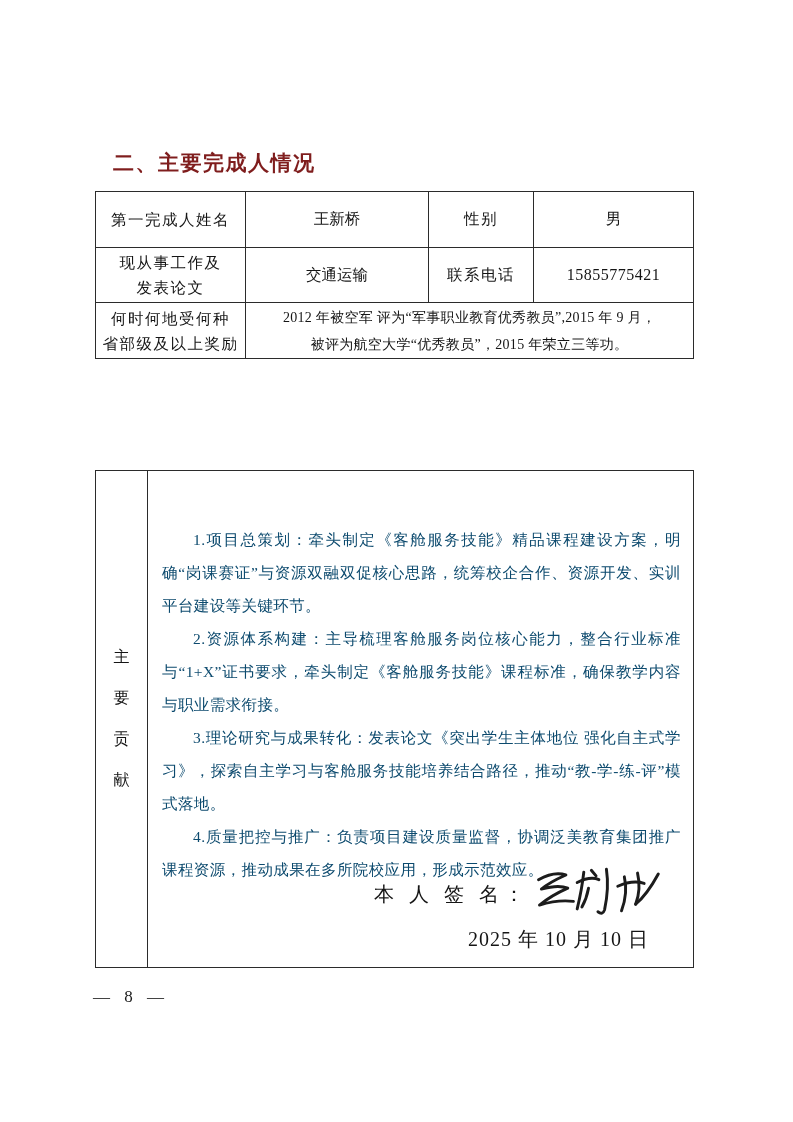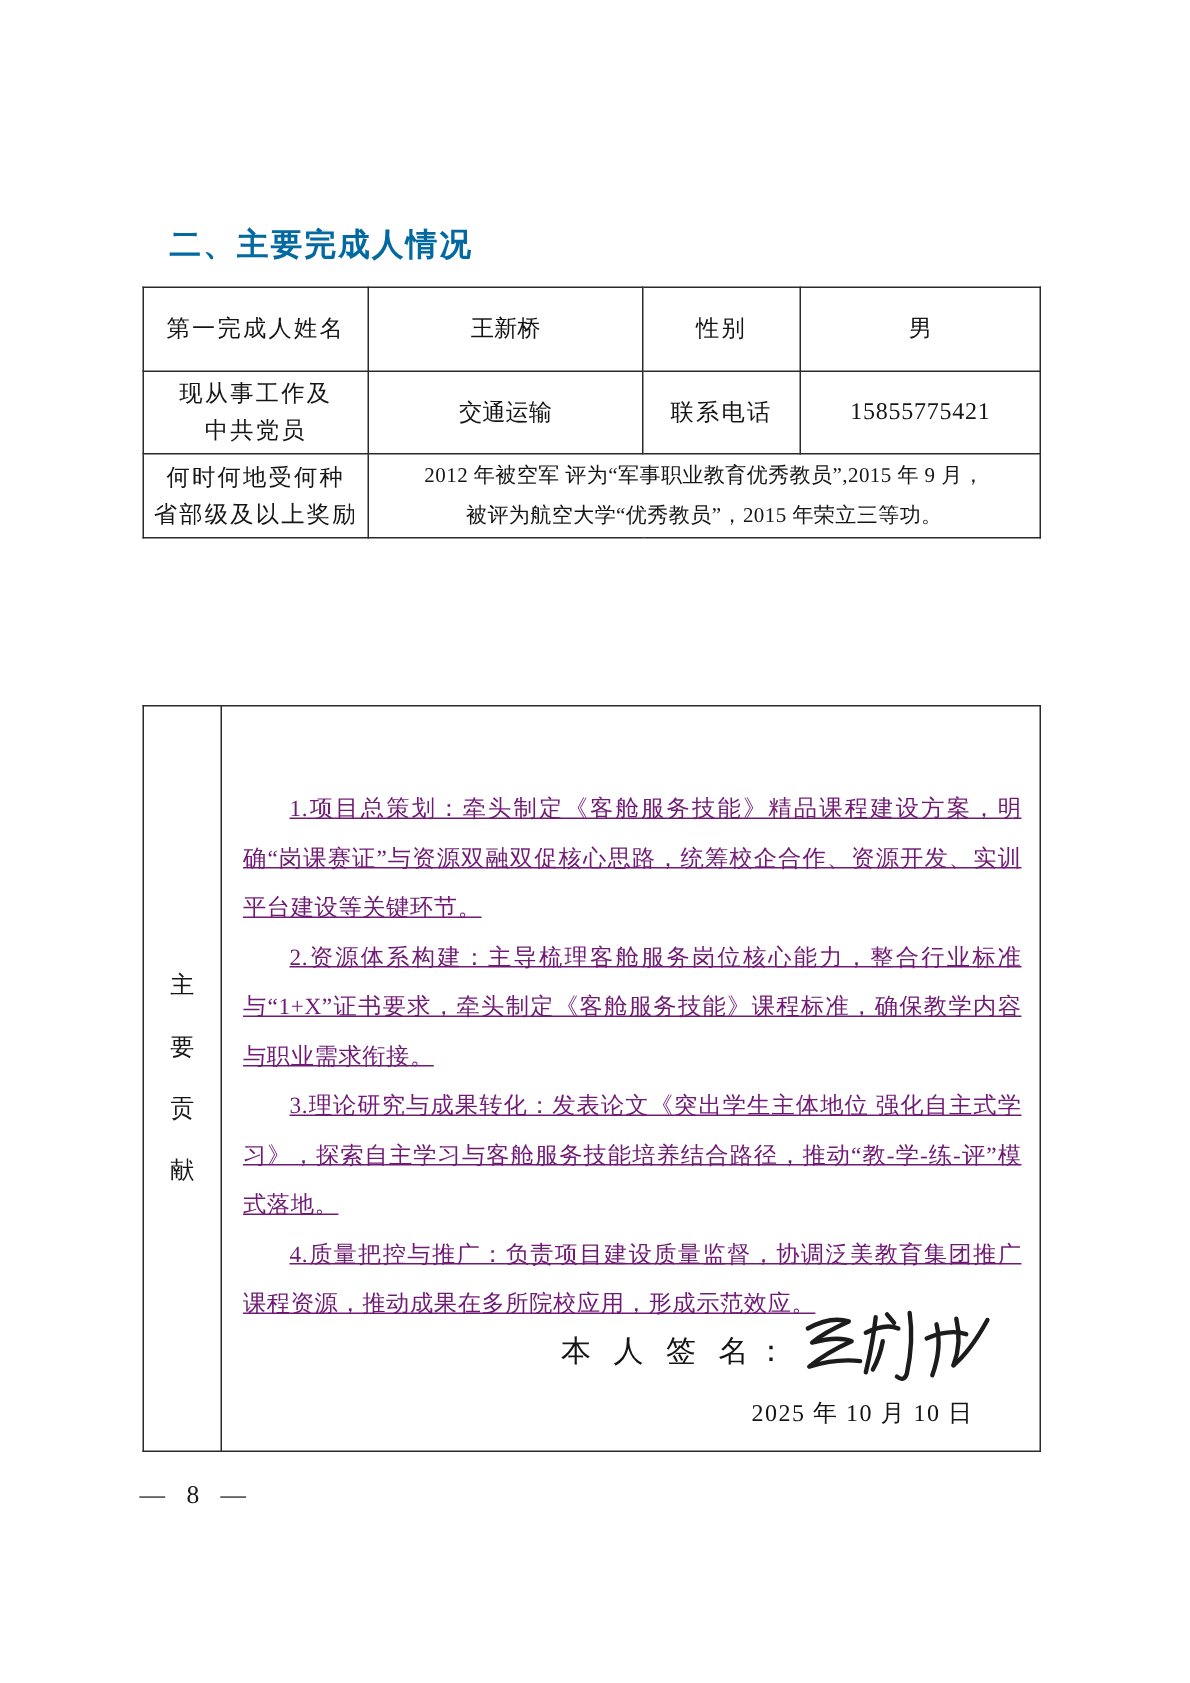--- a/index.html
+++ b/index.html
@@ -7,21 +7,21 @@
     position:relative;
     width:793px;height:1122px;
     background:#ffffff;
     font-family:"Liberation Serif","DejaVu Serif",serif;
     color:#111;
     overflow:hidden;
   }
   .title{
     position:absolute;left:113px;top:149px;margin:0;
     font-family:"Liberation Sans","DejaVu Sans",sans-serif;
-    font-weight:bold;font-size:21px;letter-spacing:1.5px;color:#0369a1;
+    font-weight:bold;font-size:21px;letter-spacing:1.5px;color:#7f1d1d;
   }
   table{border-collapse:collapse;table-layout:fixed;}
   td{border:1px solid #2b2b2b;padding:0 4px;text-align:center;vertical-align:middle;
      font-size:15.5px;color:#151515;}
   .info-table{position:absolute;left:95px;top:191px;width:598px;}
   .r1 td{height:55px;}
   .rs td{height:27px;}
   .r4 td{height:28px;}
   .r6 td{height:54px;}
   .r7 td{height:55px;}
@@ -33,27 +33,27 @@
   .award-text{line-height:27px;letter-spacing:0.3px;font-size:14px;text-align:center;}
   .contrib-table{position:absolute;left:95px;top:470px;width:598px;height:498px;}
   .vlabel{width:52px;}
   .vlabel .vwrap{display:flex;flex-direction:column;align-items:center;gap:20px;font-size:16px;}
   .content{
     position:relative;vertical-align:top;text-align:left;
     padding:52px 12px 0 14px;
   }
   .content p{
     margin:0;text-indent:2em;text-align:justify;
-    font-size:15.5px;line-height:33px;letter-spacing:0.4px;color:#701a75;text-decoration:underline;
+    font-size:15.5px;line-height:33px;letter-spacing:0.4px;color:#0c4a6e;
   }
   .sig-area{position:absolute;right:30px;bottom:14px;}
   .sig-line{display:flex;align-items:center;justify-content:flex-end;}
   .sig-label{font-size:20px;letter-spacing:5px;white-space:nowrap;}
   .sig-svg{margin-left:2px;margin-bottom:6px;}
-  .sig-date{margin-top:0;padding-right:14px;text-align:right;font-size:16px;letter-spacing:1px;}
+  .sig-date{margin-top:0;padding-right:14px;text-align:right;font-size:20px;letter-spacing:1px;}
   .page-number{
     position:absolute;left:93px;top:987px;
     font-size:17px;letter-spacing:5px;color:#1a1a1a;
   }
 </style>
 </head>
 <body>
 
 <div class="page">
 
@@ -77,21 +77,21 @@
             </span>
           </span>
         </td>
         <td>王新桥</td>
         <td class="lbl">性别</td>
         <td>男</td>
       </tr>
       <tr class="r6">
         <td class="lbl two-line">
           <span>现从事工作及</span><br>
-          <span>中共党员</span>
+          <span>发表论文</span>
         </td>
         <td>交通运输</td>
         <td class="lbl">联系电话</td>
         <td class="num">15855775421</td>
       </tr>
       <tr class="r7">
         <td class="lbl two-line">
           <span>何时何地受何种</span><br>
           <span>省部级及以上奖励</span>
         </td>

